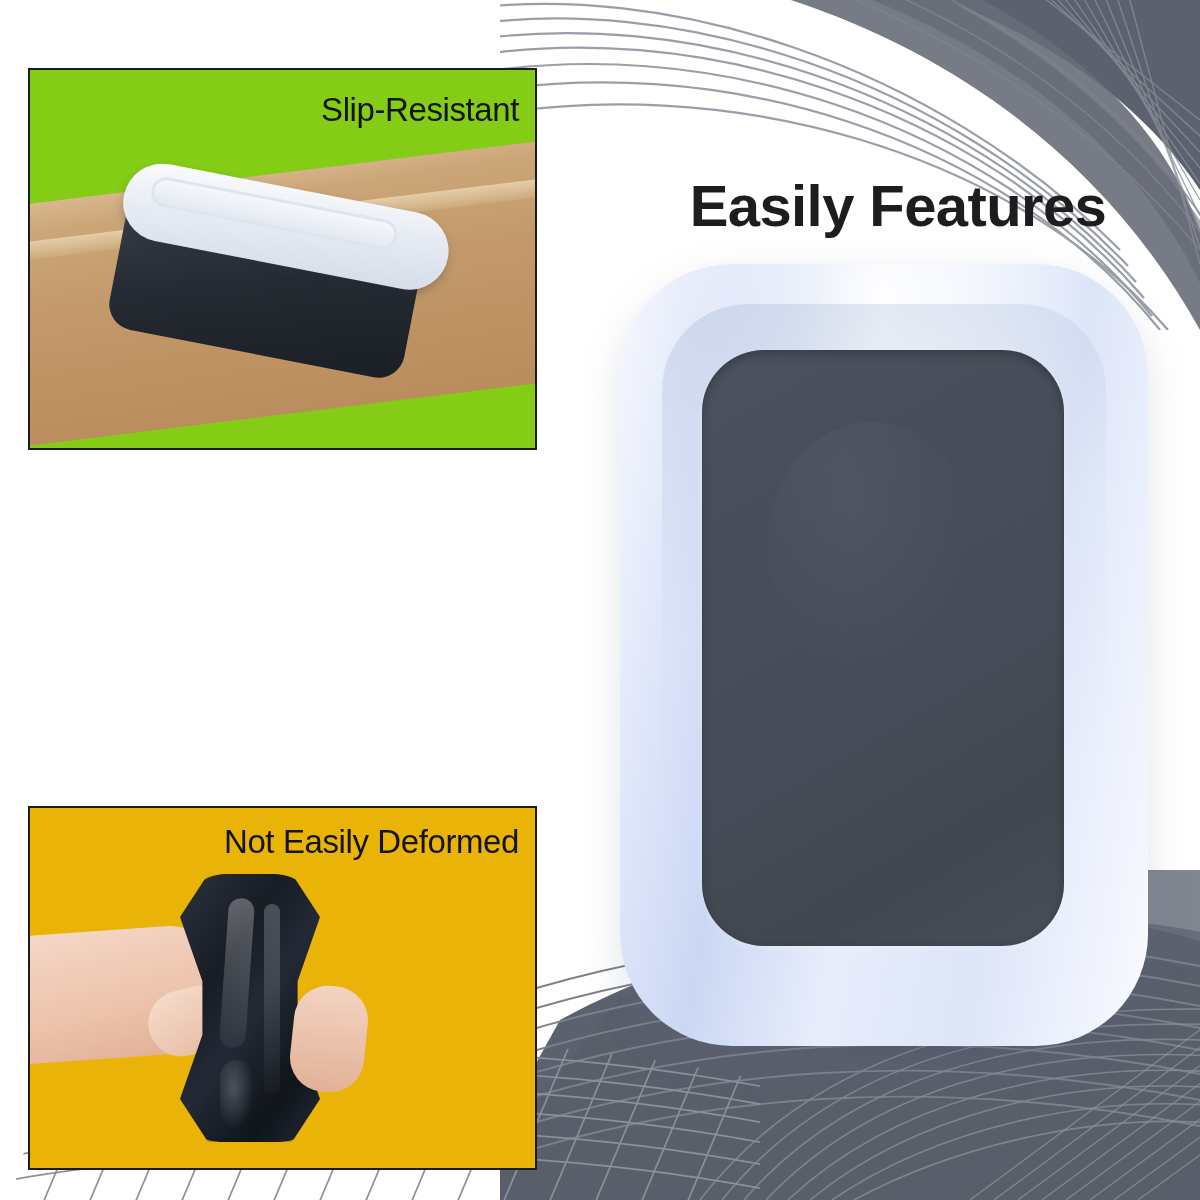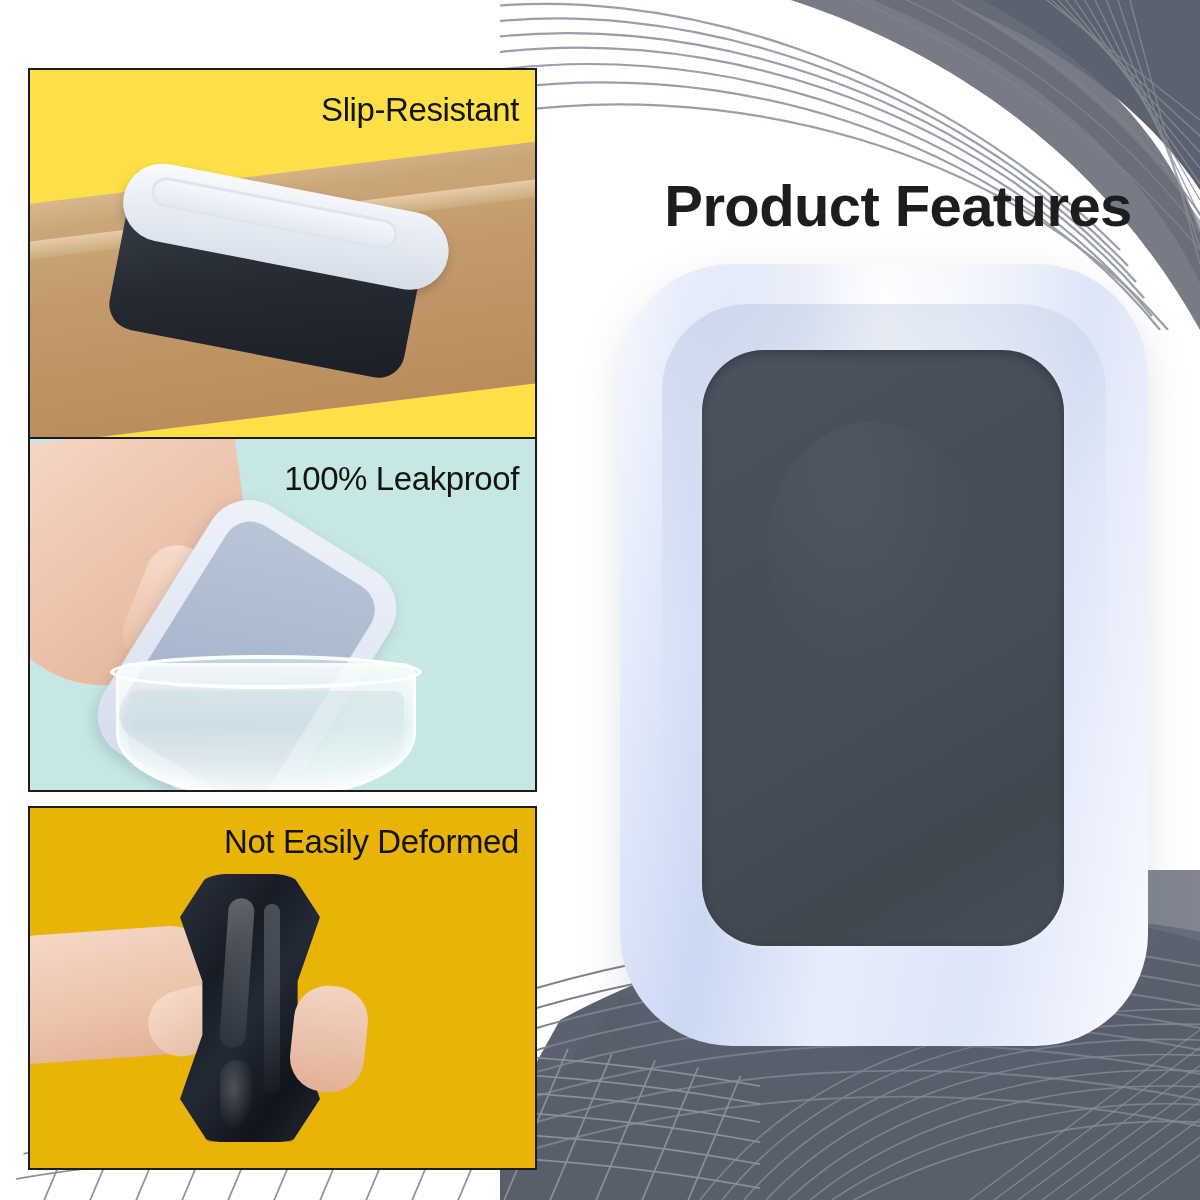--- a/index.html
+++ b/index.html
@@ -18,21 +18,21 @@
   #deco-bottom-left { bottom:0; left:0; width:760px; height:180px; }
 
   
   .panel {
     position:absolute;
     left:28px;
     width:509px;
     border:2px solid #1c1c1c;
     overflow:hidden;
   }
-  #panel-1 { top:68px;  height:382px; background:#fde047; }
+  #panel-1 { top:68px;  height:382px; background:#84cc16; }
   #panel-2 { top:437px; height:355px; background:#c6e7e4; }
   #panel-3 { top:806px; height:364px; background:#eab308; }
 
   .panel-caption {
     position:absolute;
     right:16px;
     top:22px;
     font-size:33px;
     line-height:1.1;
     color:#141414;
@@ -333,48 +333,35 @@
     <div class="cardboard-edge"></div>
     <div class="box1">
       <div class="box1-body"></div>
       <div class="box1-lid">
         <div class="box1-lid-groove"></div>
       </div>
     </div>
     <div class="panel-caption">Slip-Resistant</div>
   </div>
 
-  <div class="panel" id="panel-2">
-    <div class="hand2"></div>
-    <div class="finger f1"></div>
-    <div class="finger f2"></div>
-    <div class="nail"></div>
-    <div class="lid2">
-      <div class="lid2-inner"></div>
-    </div>
-    <div class="bowl"></div>
-    <div class="bowl-water"></div>
-    <div class="bowl-rim"></div>
-    <div class="panel-caption">100% Leakproof</div>
-  </div>
 
   <div class="panel" id="panel-3">
     <div class="hand3"></div>
     <div class="thumb3"></div>
     <div class="squeezed">
       <div class="squeezed-body"></div>
       <div class="gloss1"></div>
       <div class="gloss2"></div>
       <div class="gloss3"></div>
     </div>
     <div class="fingers3"></div>
     <div class="panel-caption">Not Easily Deformed</div>
   </div>
 
-  <h1 id="product-title">Product Features</h1>
+  <h1 id="product-title">Easily Features</h1>
 
   <div class="hero-shadow"></div>
 
   <div id="product-hero">
     <div class="hero-rim">
       <div class="hero-rim-inner-shade"></div>
       <div class="hero-well">
         <div class="hero-well-sheen"></div>
       </div>
     </div>

